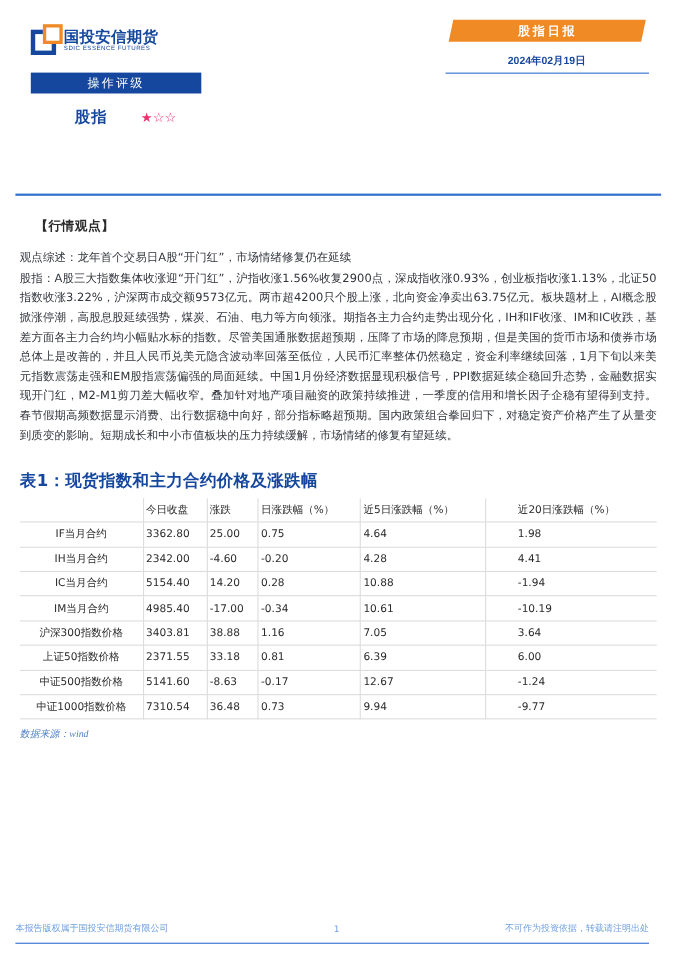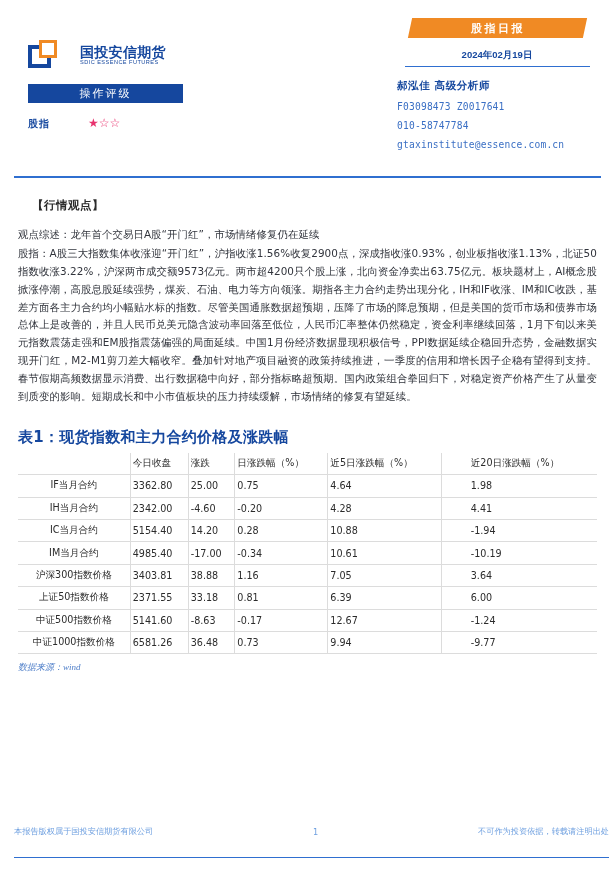--- a/index.html
+++ b/index.html
@@ -25,22 +25,21 @@
   }
   .header-left {
     position: absolute;
     left: 28px;
     top: 22px;
     width: 300px;
   }
   .logo-row {
     display: flex;
     align-items: center;
-    gap: 22px;
-    margin-top: 18px;
+    gap: 0;
   }
   .logo-mark {
     position: relative;
     width: 30px;
     height: 30px;
     flex: 0 0 30px;
   }
   .logo-mark .blue-sq {
     position: absolute;
     left: 0; top: 5px;
@@ -84,26 +83,27 @@
     justify-content: center;
     letter-spacing: 2px;
     font-family: "DejaVu Sans", "Liberation Sans", sans-serif;
   }
   .rating-row {
     margin-top: 13px;
     display: flex;
     align-items: center;
   }
   .rating-label {
-    font-size: 10px;
+    font-size: 14px;
     font-weight: bold;
     color: #15479e;
     width: 60px;
     letter-spacing: 1px;
     font-family: "DejaVu Sans", "Liberation Sans", sans-serif;
+    margin-left: 40px;
   }
   .stars { font-size: 12px; color: #e8336e; letter-spacing: 0px; }
 
   .header-right {
     position: absolute;
     right: 18px;
     top: 18px;
     width: 200px;
     text-align: center;
   }
@@ -219,24 +219,24 @@
     margin-top: 7px;
     font-size: 9px;
     font-style: italic;
     color: #4f7fc9;
     font-family: "Liberation Serif", serif;
   }
 
   
   .footer {
     position: absolute;
-    left: 14px; right: 6px;
+    left: 14px; right: 25px;
     bottom: 12px;
     border-bottom: 1.6px solid #2f6fd0;
-    padding-bottom: 20px;
+    padding-bottom: 8px;
     display: flex;
     align-items: center;
     justify-content: space-between;
     font-size: 8.2px;
     color: #6fa0e0;
     font-family: "DejaVu Sans", "Liberation Sans", sans-serif;
   }
   .footer .pg { color: #6fa0e0; }
 </style>
 </head>
@@ -264,26 +264,20 @@
         <div class="rating-label">股指</div>
         <div class="stars">★☆☆</div>
       </div>
     </div>
 
     <div class="header-right">
       <div class="banner">
         <span>股指日报</span>
       </div>
       <div class="date-line">2024年02月19日</div>
-      <div class="analyst">
-        <div class="analyst-name">郝泓佳 高级分析师</div>
-        <div class="analyst-line">F03098473 Z0017641</div>
-        <div class="analyst-line">010-58747784</div>
-        <div class="analyst-line">gtaxinstitute@essence.com.cn</div>
-      </div>
     </div>
 
     <div class="header-rule"></div>
   </div>
 
   <div class="content">
     <div class="section-title">【行情观点】</div>
 
     <div class="para">观点综述：龙年首个交易日A股“开门红”，市场情绪修复仍在延续</div>
     <div class="para">股指：A股三大指数集体收涨迎“开门红”，沪指收涨1.56%收复2900点，深成指收涨0.93%，创业板指收涨1.13%，北证50指数收涨3.22%，沪深两市成交额9573亿元。两市超4200只个股上涨，北向资金净卖出63.75亿元。板块题材上，AI概念股掀涨停潮，高股息股延续强势，煤炭、石油、电力等方向领涨。期指各主力合约走势出现分化，IH和IF收涨、IM和IC收跌，基差方面各主力合约均小幅贴水标的指数。尽管美国通胀数据超预期，压降了市场的降息预期，但是美国的货币市场和债券市场总体上是改善的，并且人民币兑美元隐含波动率回落至低位，人民币汇率整体仍然稳定，资金利率继续回落，1月下旬以来美元指数震荡走强和EM股指震荡偏强的局面延续。中国1月份经济数据显现积极信号，PPI数据延续企稳回升态势，金融数据实现开门红，M2-M1剪刀差大幅收窄。叠加针对地产项目融资的政策持续推进，一季度的信用和增长因子企稳有望得到支持。春节假期高频数据显示消费、出行数据稳中向好，部分指标略超预期。国内政策组合拳回归下，对稳定资产价格产生了从量变到质变的影响。短期成长和中小市值板块的压力持续缓解，市场情绪的修复有望延续。</div>
@@ -353,21 +347,21 @@
         <tr>
           <td class="rowlabel">中证500指数价格</td>
           <td>5141.60</td>
           <td>-8.63</td>
           <td>-0.17</td>
           <td>12.67</td>
           <td>-1.24</td>
         </tr>
         <tr>
           <td class="rowlabel">中证1000指数价格</td>
-          <td>6581.26</td>
+          <td>7310.54</td>
           <td>36.48</td>
           <td>0.73</td>
           <td>9.94</td>
           <td>-9.77</td>
         </tr>
       </tbody>
     </table>
 
     <div class="src">数据来源：wind</div>
   </div>

